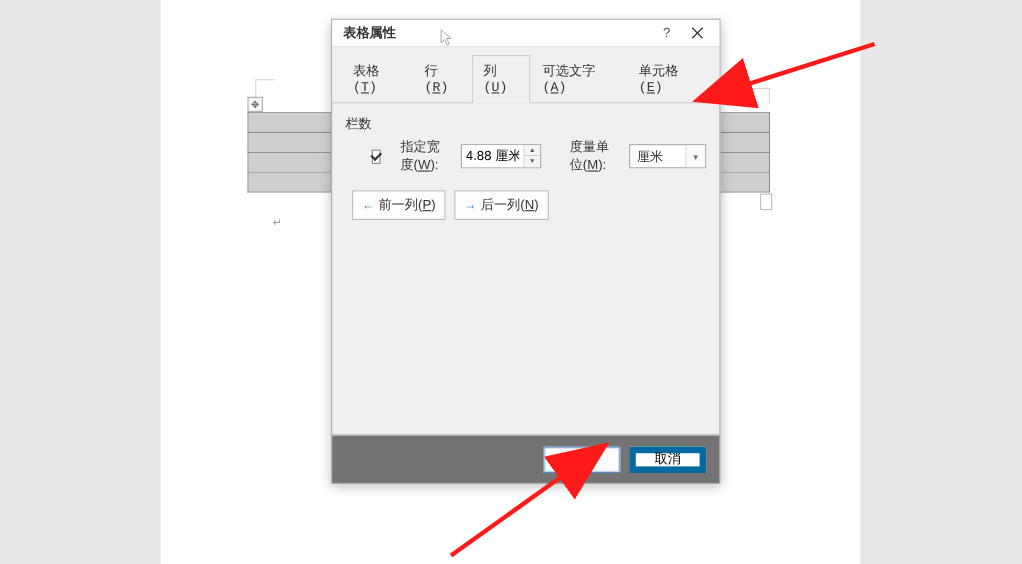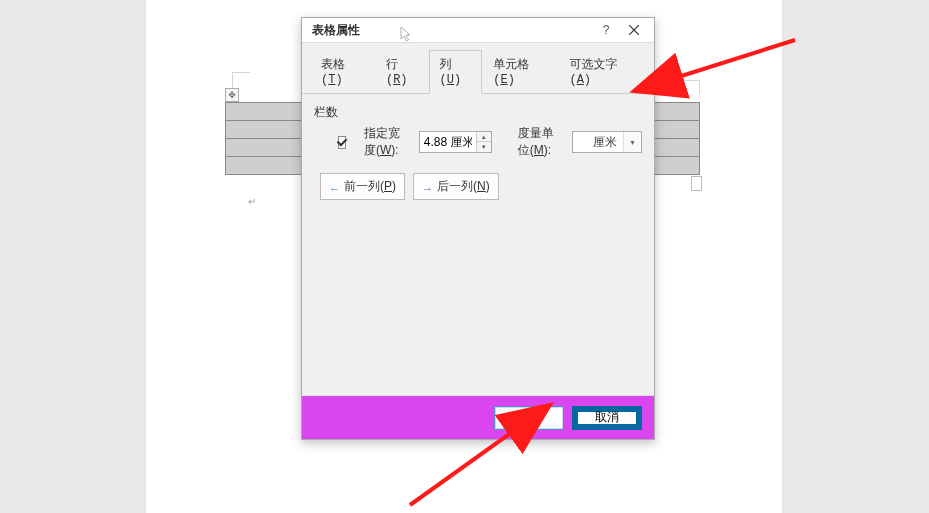--- a/index.html
+++ b/index.html
@@ -43,28 +43,28 @@
     .checkbox.checked::after { content: ""; width: 4px; height: 7px; border: solid #333; border-width: 0 2px 2px 0; transform: rotate(45deg) translate(-1px,-1px); }
     .chk-label u { text-decoration: underline; }
     
     .spin-wrap { display: inline-flex; border: 1px solid #aaa; height: 22px; background: #fff; }
     .spin-input { width: 56px; border: none; outline: none; padding: 0 4px; font-size: 12px; text-align: center; }
     .spin-btns { display: flex; flex-direction: column; border-left: 1px solid #ccc; }
     .spin-btn { width: 14px; height: 11px; background: #f5f5f5; display: flex; align-items: center; justify-content: center; cursor: pointer; font-size: 6px; color: #555; line-height: 1; }
     .spin-btn:first-child { border-bottom: 1px solid #ccc; }
     
     .select-wrap { display: inline-flex; border: 1px solid #aaa; height: 22px; background: #fff; align-items: center; }
-    .select-text { width: 50px; padding: 0 6px; font-size: 12px; text-align: right; }
+    .select-text { width: 50px; padding: 0 6px; font-size: 12px; }
     .select-arrow { width: 18px; height: 100%; display: flex; align-items: center; justify-content: center; border-left: 1px solid #ddd; background: #fafafa; cursor: pointer; font-size: 8px; color: #666; }
     
     .nav-row { display: flex; gap: 8px; padding-left: 6px; }
     .nav-btn { display: inline-flex; align-items: center; gap: 4px; padding: 4px 8px; border: 1px solid #bbb; background: #fdfdfd; cursor: pointer; font-size: 12px; }
     .arrow-ico { font-size: 11px; color: #2b6dbf; font-weight: bold; }
     
-    .dialog-buttons { height: 44px; display: flex; align-items: center; justify-content: flex-end; gap: 8px; padding: 0 12px; border-top: 1px solid #ddd; background: #d946ef; }
+    .dialog-buttons { height: 44px; display: flex; align-items: center; justify-content: flex-end; gap: 8px; padding: 0 12px; border-top: 1px solid #ddd; background: #737373; }
     .dlg-btn { width: 70px; height: 24px; border: 6px solid #0369a1; background: #fdfdfd; cursor: pointer; font-size: 12px; display: flex; align-items: center; justify-content: center; }
     .dlg-btn.primary { border: 1px solid #5a8bc8; box-shadow: 0 0 0 1px rgba(90,139,200,0.3) inset; }
     
     
     .arrow-anno { position: absolute; pointer-events: none; }
     .arrow-anno svg { overflow: visible; }
   </style>
 </head>
 <body>
 
@@ -110,22 +110,22 @@
   <div class="cursor-overlay">
     <svg viewBox="0 0 14 18">
         <path d="M1 1 L1 13 L4 10 L6.5 15 L8.5 14 L6 9 L10 9 Z" fill="#fff" stroke="#999" stroke-width="0.8"></path>
       </svg>
   </div>
 
   <div class="tabstrip">
     <div class="tab"><span>表格</span>(<u>T</u>)</div>
     <div class="tab"><span>行</span>(<u>R</u>)</div>
     <div class="tab active"><span>列</span>(<u>U</u>)</div>
+    <div class="tab"><span>可选文字</span>(<u>A</u>)</div>
     <div class="tab"><span>单元格</span>(<u>E</u>)</div>
-    <div class="tab"><span>可选文字</span>(<u>A</u>)</div>
   </div>
 
   <div class="dialog-body">
     <div class="group-label">栏数</div>
 
     <div class="field-row">
       <span class="checkbox checked"></span>
       <span class="chk-label"><span>指定宽度</span>(<u>W</u>):</span>
 
       <span class="spin-wrap">

